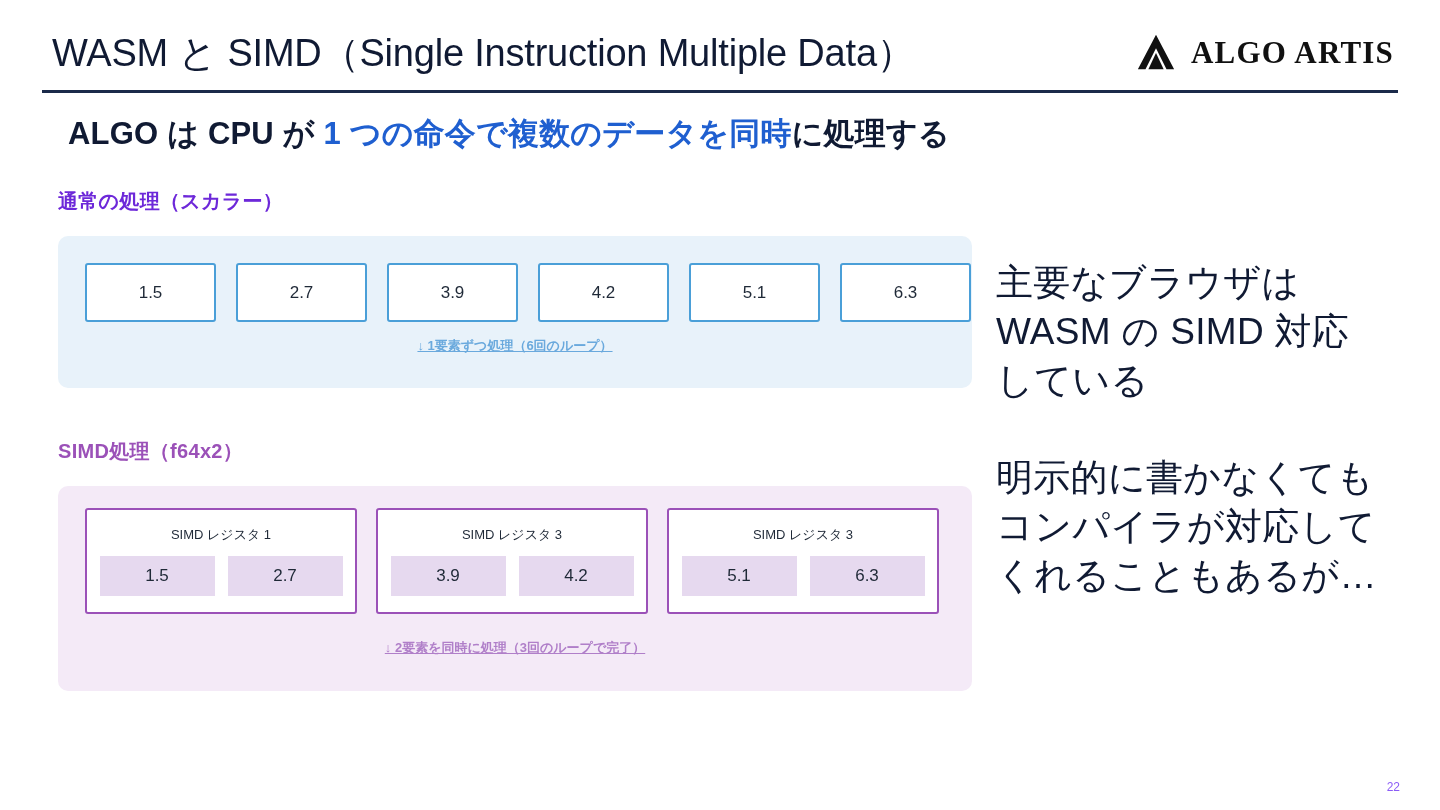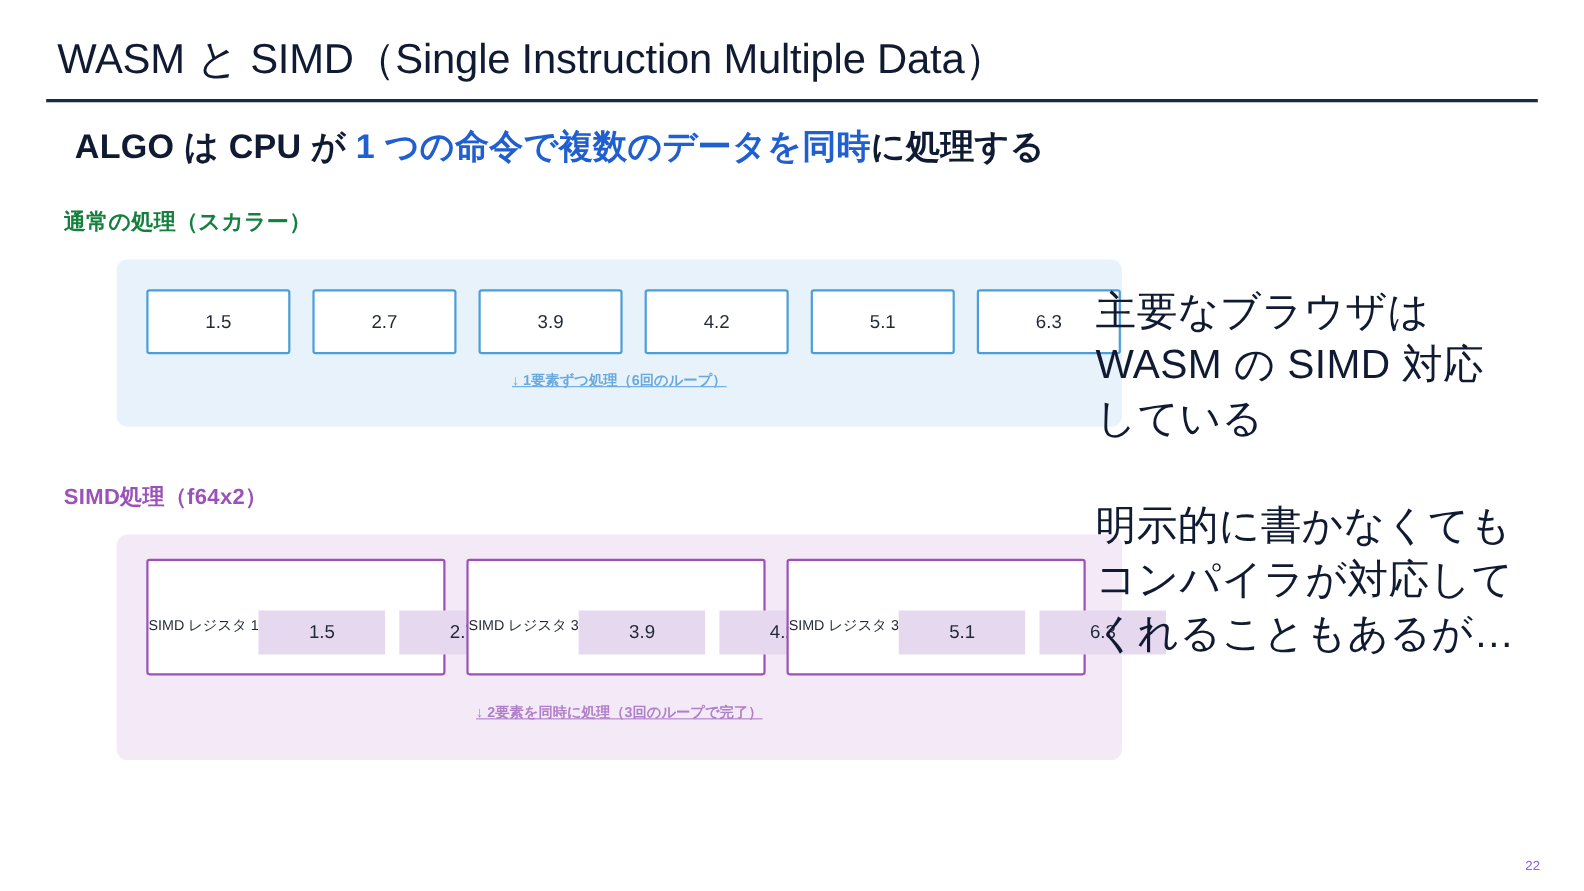--- a/index.html
+++ b/index.html
@@ -83,34 +83,33 @@
   .section-label {
     position: absolute;
     font-size: 20px;
     font-weight: 700;
     letter-spacing: 0.3px;
     white-space: nowrap;
   }
   .section-label.scalar {
     left: 58px;
     top: 188px;
-    color: #15803d;
+    color: #6d28d9;
   }
   .section-label.simd {
     left: 58px;
     top: 438px;
     color: #9b51b8;
     text-align: right;
   }
 
   
   .panel {
     position: absolute;
     border-radius: 10px;
-    margin-left: 48px;
   }
   .panel-scalar {
     left: 58px;
     top: 236px;
     width: 914px;
     height: 152px;
     background: #e8f2fa;
   }
   .panel-simd {
     left: 58px;
@@ -169,20 +168,21 @@
     gap: 19px;
   }
   .reg-box {
     width: 272px;
     height: 106px;
     background: #ffffff;
     border: 2px solid #9b51b8;
     border-radius: 3px;
     box-sizing: border-box;
     display: flex;
+    flex-direction: column;
     align-items: center;
     padding-top: 16px;
   }
   .reg-label {
     font-size: 13px;
     color: #1f2937;
     font-weight: 400;
     white-space: nowrap;
   }
   .reg-cells {
@@ -227,20 +227,27 @@
     font-size: 12px;
     color: #8b5cf6;
   }
 </style>
 </head>
 <body>
 
 <div class="slide-header">
   <div class="slide-title">WASM と SIMD（Single Instruction Multiple Data）</div>
 
+  <div class="logo-wrap">
+    <svg class="logo-mark" viewBox="0 0 44 44">
+      <path d="M22 3 L41 39 L33 39 L22 17 L11 39 L3 39 Z" fill="#111111"></path>
+      <path d="M22 22 L30 39 L14 39 Z" fill="#111111"></path>
+    </svg>
+    <span class="logo-text">ALGO ARTIS</span>
+  </div>
 
   <div class="header-rule"></div>
 </div>
 
 <div class="subtitle"><span>ALGO は CPU が </span><span class="hl">1 つの命令で複数のデータを同時</span><span>に処理する</span></div>
 
 <div class="section-label scalar">通常の処理（スカラー）</div>
 
 <div class="panel panel-scalar">
   <div class="scalar-row">

